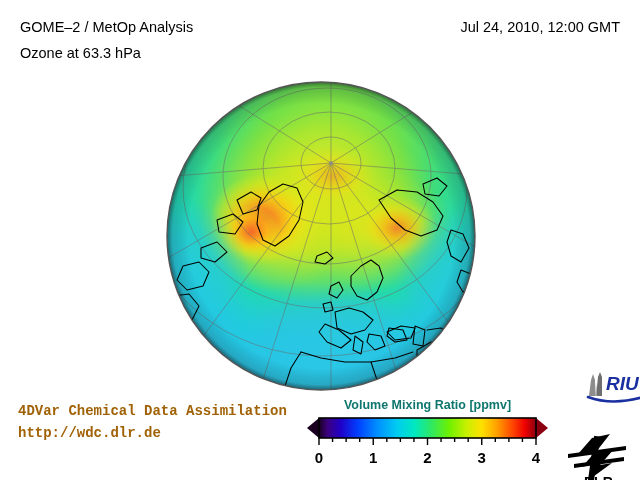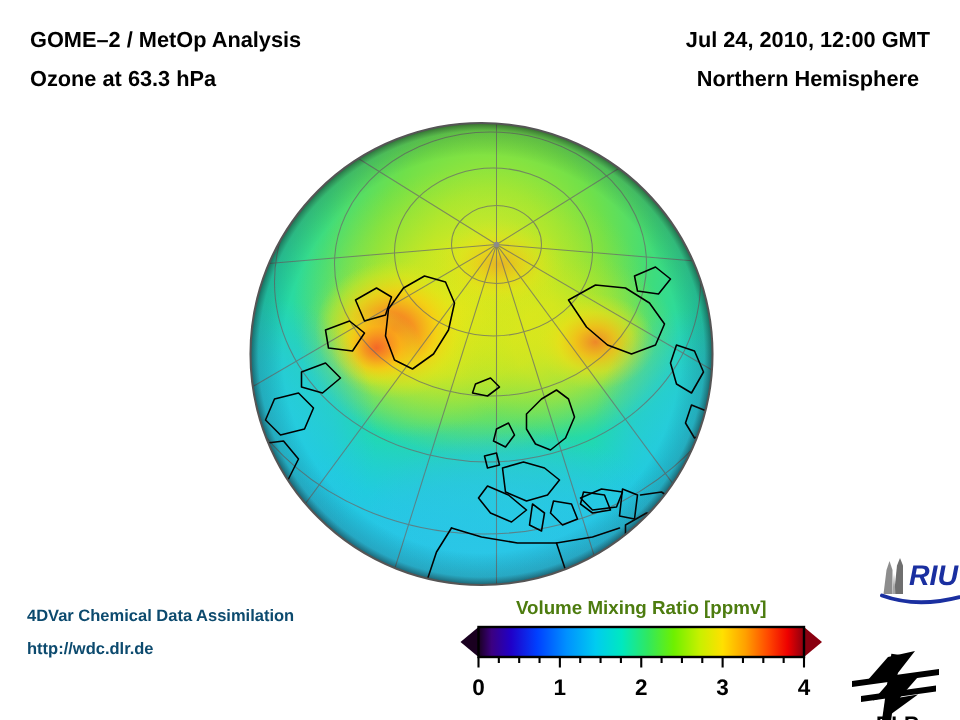--- a/index.html
+++ b/index.html
@@ -9,59 +9,58 @@
     font-family:"Liberation Sans", sans-serif;
     overflow:hidden;
     position:relative;
   }
   .page{position:absolute;inset:0;}
 
   
   .hdr-left{position:absolute;left:20px;top:14px;}
   .hdr-right{position:absolute;right:20px;top:14px;text-align:center;}
   .hdr-line{
-    font-size:14.5px;font-weight:bold;color:#000;
+    font-size:14.5px;font-weight:normal;color:#000;
     line-height:26px;white-space:nowrap;
   }
 
   
   #globe-wrap{position:absolute;left:165px;top:80px;width:312px;height:312px;}
   #globe-svg{display:block;}
 
   
   .footer-left{position:absolute;left:18px;top:400px;}
   .footer-line{
-    font-size:11px;font-weight:bold;color:#0c4a6e;
-    line-height:22px;white-space:nowrap;
+    font-size:14px;font-weight:bold;color:#a16207;
+    line-height:22px;white-space:nowrap;font-family:Liberation Mono, monospace;
   }
 
   
   #cbar-block{position:absolute;left:305px;top:398px;width:245px;}
   #cbar-title{
-    font-size:12.5px;font-weight:bold;color:#4d7c0f;
+    font-size:12.5px;font-weight:bold;color:#0f766e;
     text-align:center;white-space:nowrap;margin-bottom:4px;
   }
   #cbar-svg{display:block;}
 
   
   #logo-riu{position:absolute;left:584px;top:370px;width:78px;height:36px;}
   #logo-dlr{position:absolute;left:566px;top:432px;width:62px;height:58px;}
 </style>
 </head>
 <body>
 
 <div class="page">
 
   <div class="hdr-left">
     <div class="hdr-line">GOME–2 / MetOp Analysis</div>
     <div class="hdr-line">Ozone at 63.3 hPa</div>
   </div>
   <div class="hdr-right">
     <div class="hdr-line">Jul 24, 2010, 12:00 GMT</div>
-    <div class="hdr-line">Northern Hemisphere</div>
   </div>
 
   <div id="globe-wrap">
     <svg id="globe-svg" width="312" height="312" viewBox="0 0 312 312" xmlns="http://www.w3.org/2000/svg">
       <defs>
         <clipPath id="discClip">
           <circle cx="156" cy="156" r="154"></circle>
         </clipPath>
 
         <radialGradient id="latBand" cx="52%" cy="26%" r="86%">

